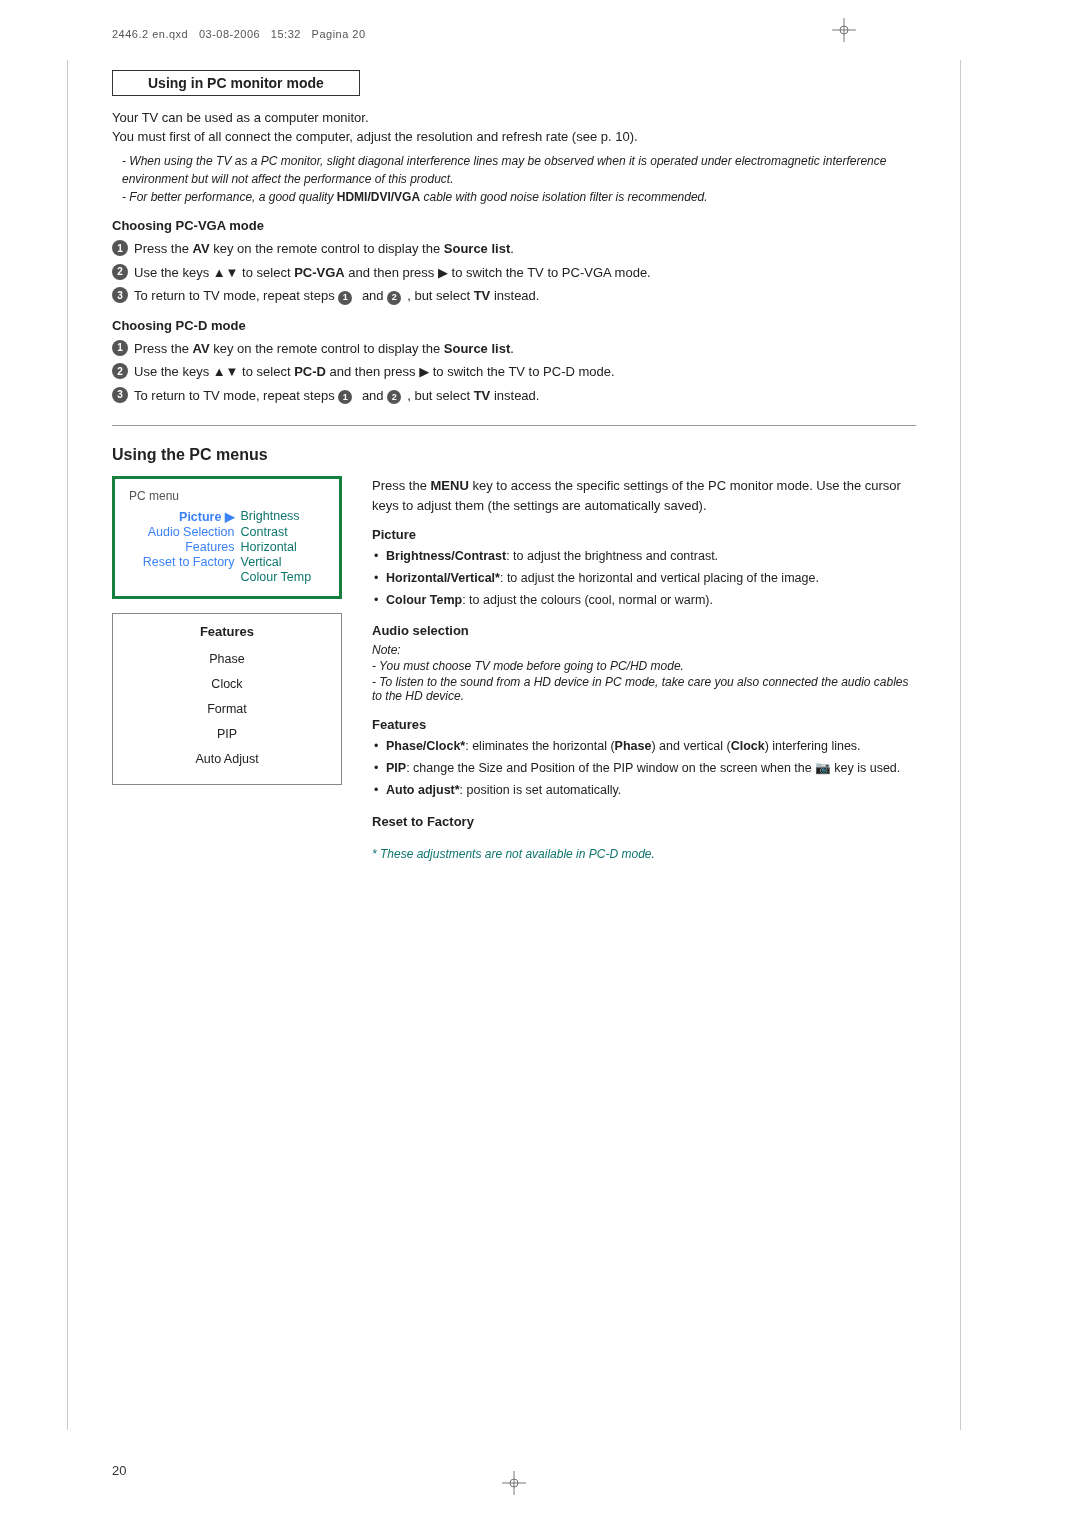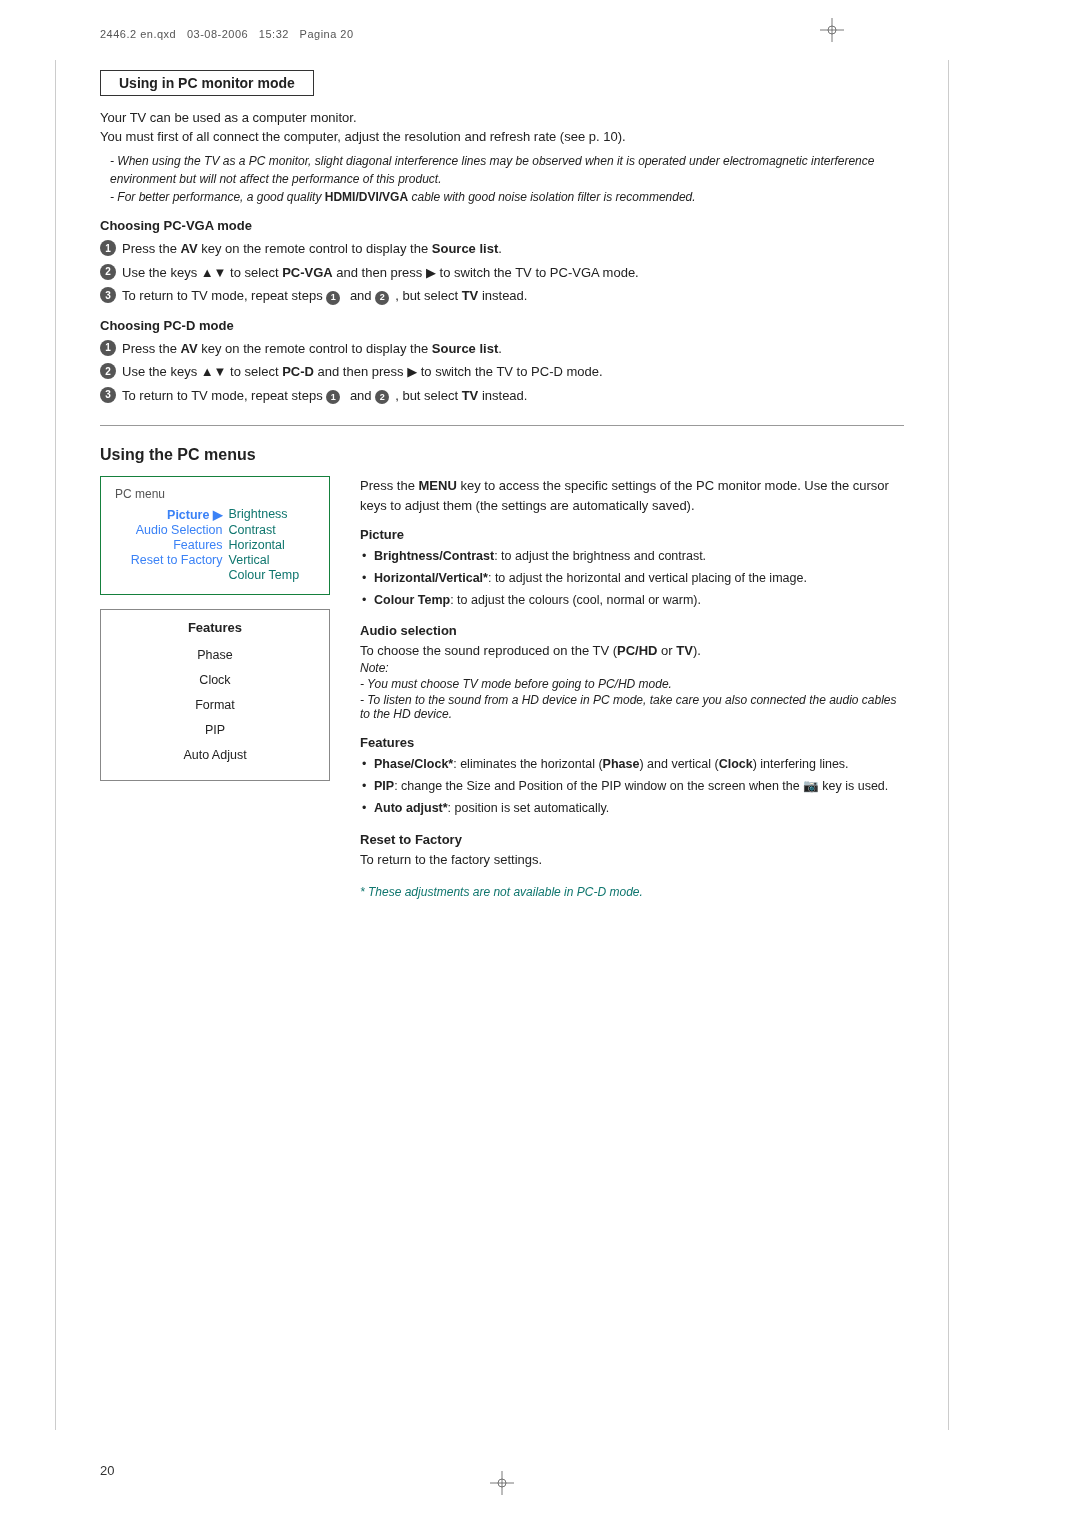--- a/index.html
+++ b/index.html
@@ -11,20 +11,21 @@
       font-size: 13px;
       color: #222;
       position: relative;
     }
 
     .page-container {
       width: 1004px;
       min-height: 1528px;
       padding: 0;
       position: relative;
+      margin-left: 12px;
     }
 
     
     .top-meta {
       position: absolute;
       top: 28px;
       left: 100px;
       font-size: 11px;
       color: #555;
       letter-spacing: 0.5px;
@@ -60,21 +61,21 @@
       position: absolute;
       top: 70px;
       left: 100px;
       right: 100px;
     }
 
     
     .section-title-box {
       border: 1.5px solid #333;
       display: inline-block;
-      padding: 4px 18px;
+      padding: 4px 35px;
       font-size: 14px;
       font-weight: bold;
       margin-bottom: 14px;
     }
 
     .section-title-large {
       font-size: 16px;
       font-weight: bold;
       margin-bottom: 12px;
     }
@@ -154,21 +155,21 @@
     .left-col {
       flex: 0 0 230px;
     }
 
     .right-col {
       flex: 1;
     }
 
     
     .pc-menu-box {
-      border: 1px solid #15803d;
+      border: 3px solid #15803d;
       padding: 10px 14px 12px 14px;
       margin-bottom: 14px;
       font-size: 12.5px;
     }
     .pc-menu-label {
       font-size: 12px;
       margin-bottom: 6px;
       color: #555;
     }
     .pc-menu-items {
@@ -407,38 +408,36 @@
             <p class="right-subsection-title">Picture</p>
             <ul class="bullet-list">
               <li><strong>Brightness/Contrast</strong>: to adjust the brightness and contrast.</li>
               <li><strong>Horizontal/Vertical*</strong>: to adjust the horizontal and vertical placing of the image.</li>
               <li><strong>Colour Temp</strong>: to adjust the colours (cool, normal or warm).</li>
             </ul>
           </div>
 
           <div class="right-subsection">
             <p class="right-subsection-title">Audio selection</p>
-            <p style="font-size:13px;margin-bottom:3px;">To choose the sound reproduced on the TV (<strong>PC/HD</strong> or <strong>TV</strong>).</p>
             <p class="audio-note"><em>Note:</em></p>
             <p class="audio-note"><em>- You must choose TV mode before going to PC/HD mode.</em></p>
             <p class="audio-note"><em>- To listen to the sound from a HD device in PC mode, take care you also connected the audio cables to the HD device.</em></p>
           </div>
 
           <div class="right-subsection">
             <p class="right-subsection-title">Features</p>
             <ul class="bullet-list">
               <li><strong>Phase/Clock*</strong>: eliminates the horizontal (<strong>Phase</strong>) and vertical (<strong>Clock</strong>) interfering lines.</li>
               <li><strong>PIP</strong>: change the Size and Position of the PIP window on the screen when the 📷 key is used.</li>
               <li><strong>Auto adjust*</strong>: position is set automatically.</li>
             </ul>
           </div>
 
           <div class="right-subsection">
             <p class="right-subsection-title">Reset to Factory</p>
-            <p style="font-size:13px;">To return to the factory settings.</p>
           </div>
 
           <p class="footnote">* These adjustments are not available in PC-D mode.</p>
 
         </div>
       </div>
     </div>
 
   </div>
 

